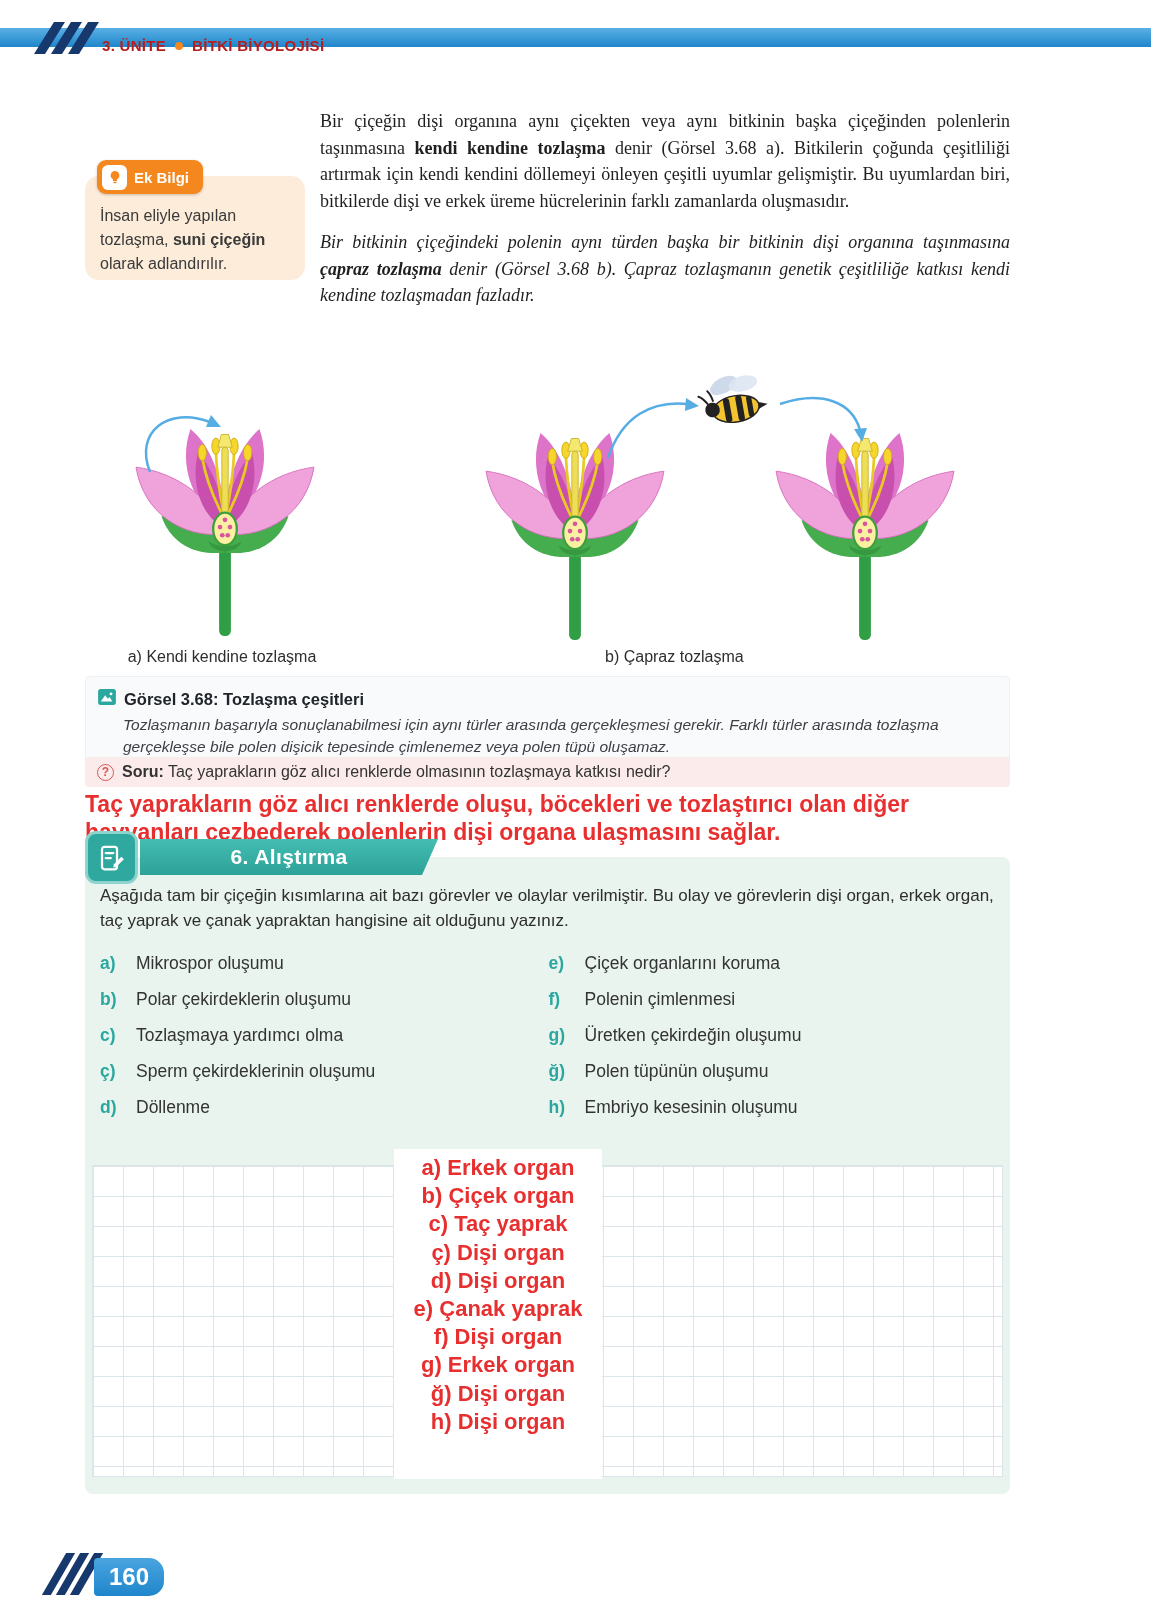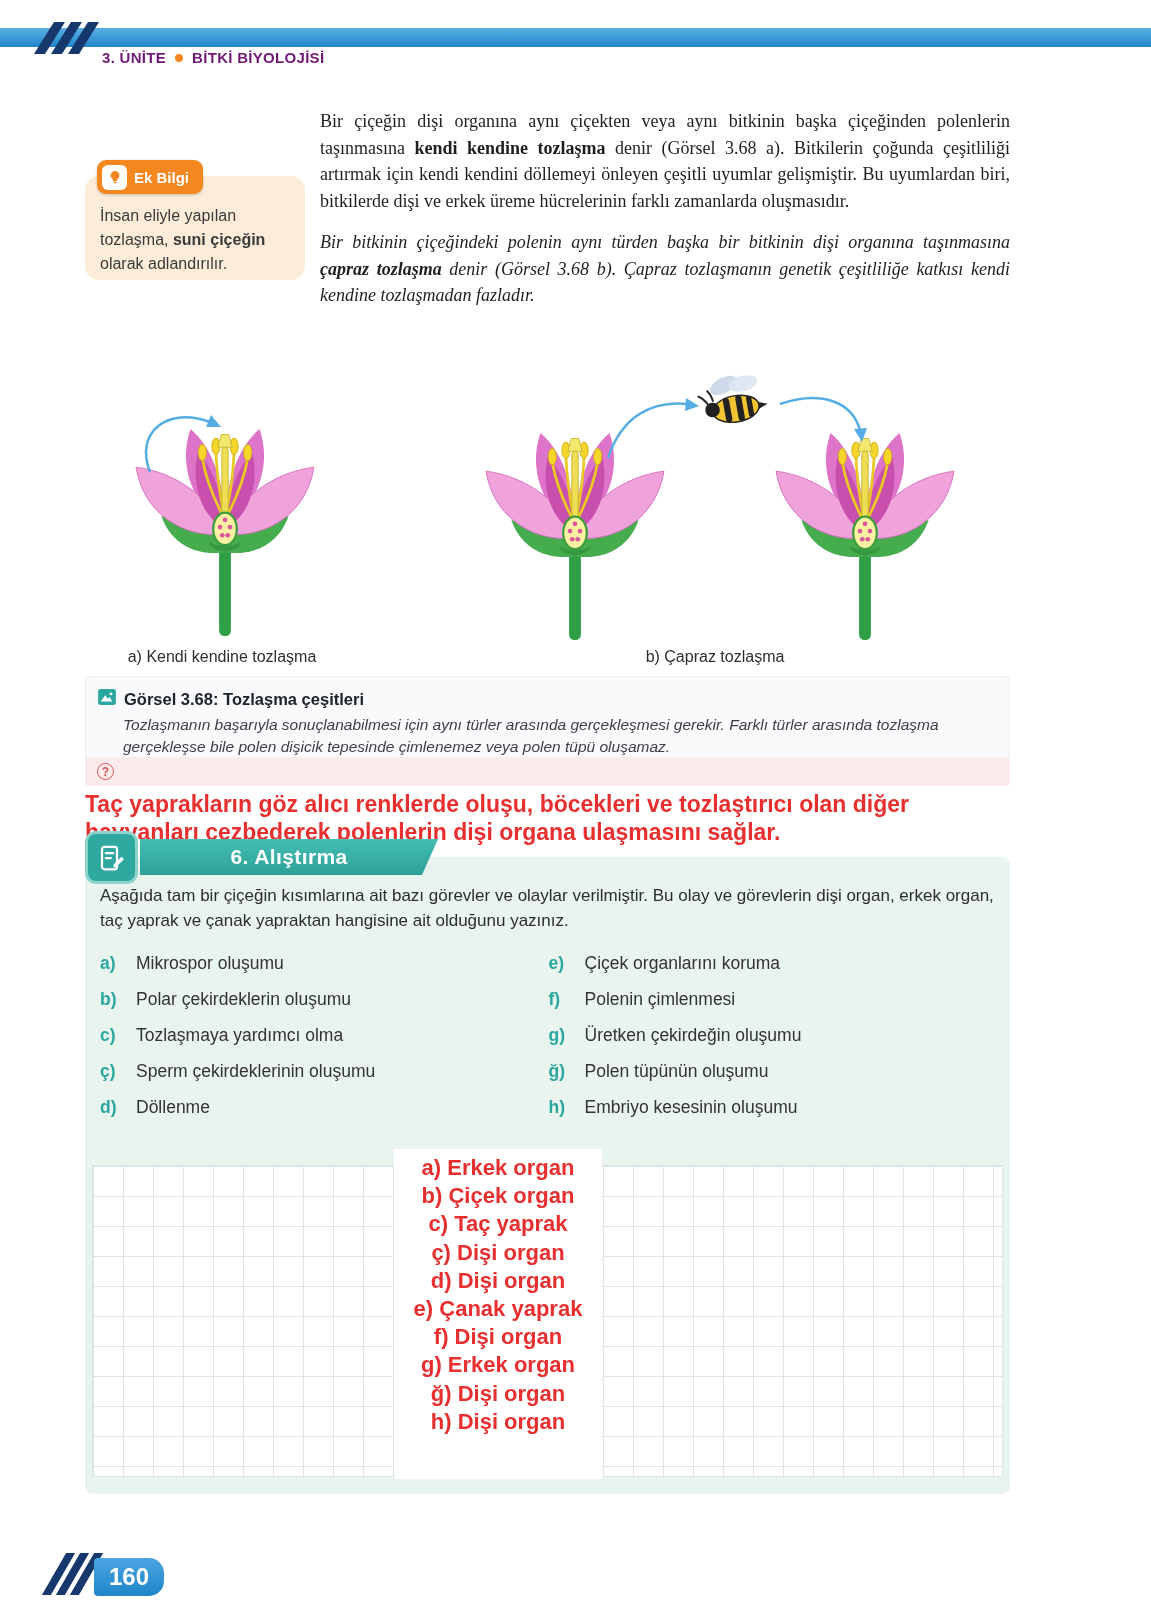--- a/index.html
+++ b/index.html
@@ -5,22 +5,22 @@
   * { margin:0; padding:0; box-sizing:border-box; }
   html,body { width:1151px; background:#fff; }
   body { font-family:"Liberation Sans", sans-serif; color:#222; }
   .page { position:relative; width:1151px; height:1624px; background:#fff; overflow:hidden; }
 
   
   .top-bar { position:absolute; left:0; top:28px; width:100%; height:19px;
              background:linear-gradient(180deg,#5ab0e4,#1f86cb); }
   .top-stripes { position:absolute; left:44px; top:22px; display:flex; gap:6px; }
   .top-stripes i { display:block; width:11px; height:32px; background:#17386d; transform:skewX(-32deg); }
-  .header-text { position:absolute; left:102px; top:49px; display:flex; align-items:center; gap:9px;
-                 font-size:15px; font-weight:bold; color:#701a75; letter-spacing:.3px; }
+  .header-text { position:absolute; left:102px; top:37px; display:flex; align-items:center; gap:9px;
+                 font-size:15px; font-weight:bold; color:#b91c1c; letter-spacing:.3px; }
   .dot { width:8px; height:8px; border-radius:50%; background:#f5871f; display:inline-block; }
 
   
   .ekbilgi { position:absolute; left:85px; top:176px; width:220px; background:#fcecd9;
              border-radius:14px; padding:28px 15px 4px; }
   .ekbilgi-pill { position:absolute; top:-16px; left:12px; height:34px; background:#f5871f; color:#fff;
                   border-radius:9px; display:flex; align-items:center; gap:7px; padding:0 14px 0 5px;
                   font-weight:bold; font-size:15px; box-shadow:0 1px 3px rgba(0,0,0,.2); }
   .ekbilgi-icon { width:25px; height:25px; background:#fff; border-radius:6px;
                   display:flex; align-items:center; justify-content:center; }
@@ -29,21 +29,21 @@
   
   .main-col { position:absolute; left:320px; top:108px; width:690px;
               font-family:"Liberation Serif", serif; font-size:18px; line-height:26.5px;
               color:#1f1f1f; text-align:justify; }
   .main-col p + p { margin-top:15px;font-style:italic; }
 
   
   .figure-svg { position:absolute; left:0; top:360px; width:1151px; height:300px; }
   .caption { position:absolute; font-size:16px; color:#2e2e2e; }
   .caption-a { left:112px; top:648px; width:220px; text-align:center; }
-  .caption-b { left:605px; top:648px; width:220px; text-align:center; }
+  .caption-b { left:605px; top:648px; width:220px; text-align:left; }
 
   .gorsel { position:absolute; left:85px; top:676px; width:925px; background:#f8fafb;
             border:1px solid #eef1f3; border-radius:4px; padding:12px 12px 10px; }
   .gorsel-head { display:flex; align-items:center; gap:8px; font-weight:bold; font-size:16.5px; color:#20242a; }
   .gorsel-note { margin-top:5px; padding-left:25px; font-style:italic; font-size:15.5px;
                  line-height:22px; color:#3d3f44; }
 
   .soru { position:absolute; left:85px; top:757px; width:925px; background:#fcebeb; border-radius:4px;
           padding:6px 12px; font-size:16px; color:#333; display:flex; align-items:center; gap:8px; }
   .q-icon { width:17px; height:17px; border:1.6px solid #d95656; border-radius:50%; color:#d95656;
@@ -206,20 +206,21 @@
             <circle cx="14.5" cy="5.5" r="1.6" fill="#fff"></circle>
           </svg>
       </span>
       <span>Görsel 3.68: Tozlaşma çeşitleri</span>
     </div>
     <div class="gorsel-note">Tozlaşmanın başarıyla sonuçlanabilmesi için aynı türler arasında gerçekleşmesi gerekir. Farklı türler arasında tozlaşma gerçekleşse bile polen dişicik tepesinde çimlenemez veya polen tüpü oluşamaz.</div>
   </div>
 
   <div class="soru">
     <span class="q-icon">?</span>
+    <span><b>Soru:</b><span> Taç yaprakların göz alıcı renklerde olmasının tozlaşmaya katkısı nedir?</span></span>
   </div>
 
   <div class="answer-main">Taç yaprakların göz alıcı renklerde oluşu, böcekleri ve tozlaştırıcı olan diğer hayvanları cezbederek polenlerin dişi organa ulaşmasını sağlar.</div>
 
   <div class="ex-panel">
     <div class="ex-intro">Aşağıda tam bir çiçeğin kısımlarına ait bazı görevler ve olaylar verilmiştir. Bu olay ve görevlerin dişi organ, erkek organ, taç yaprak ve çanak yapraktan hangisine ait olduğunu yazınız.</div>
 
     <div class="ex-cols">
       <div class="ex-col">
         <div class="ex-item">

